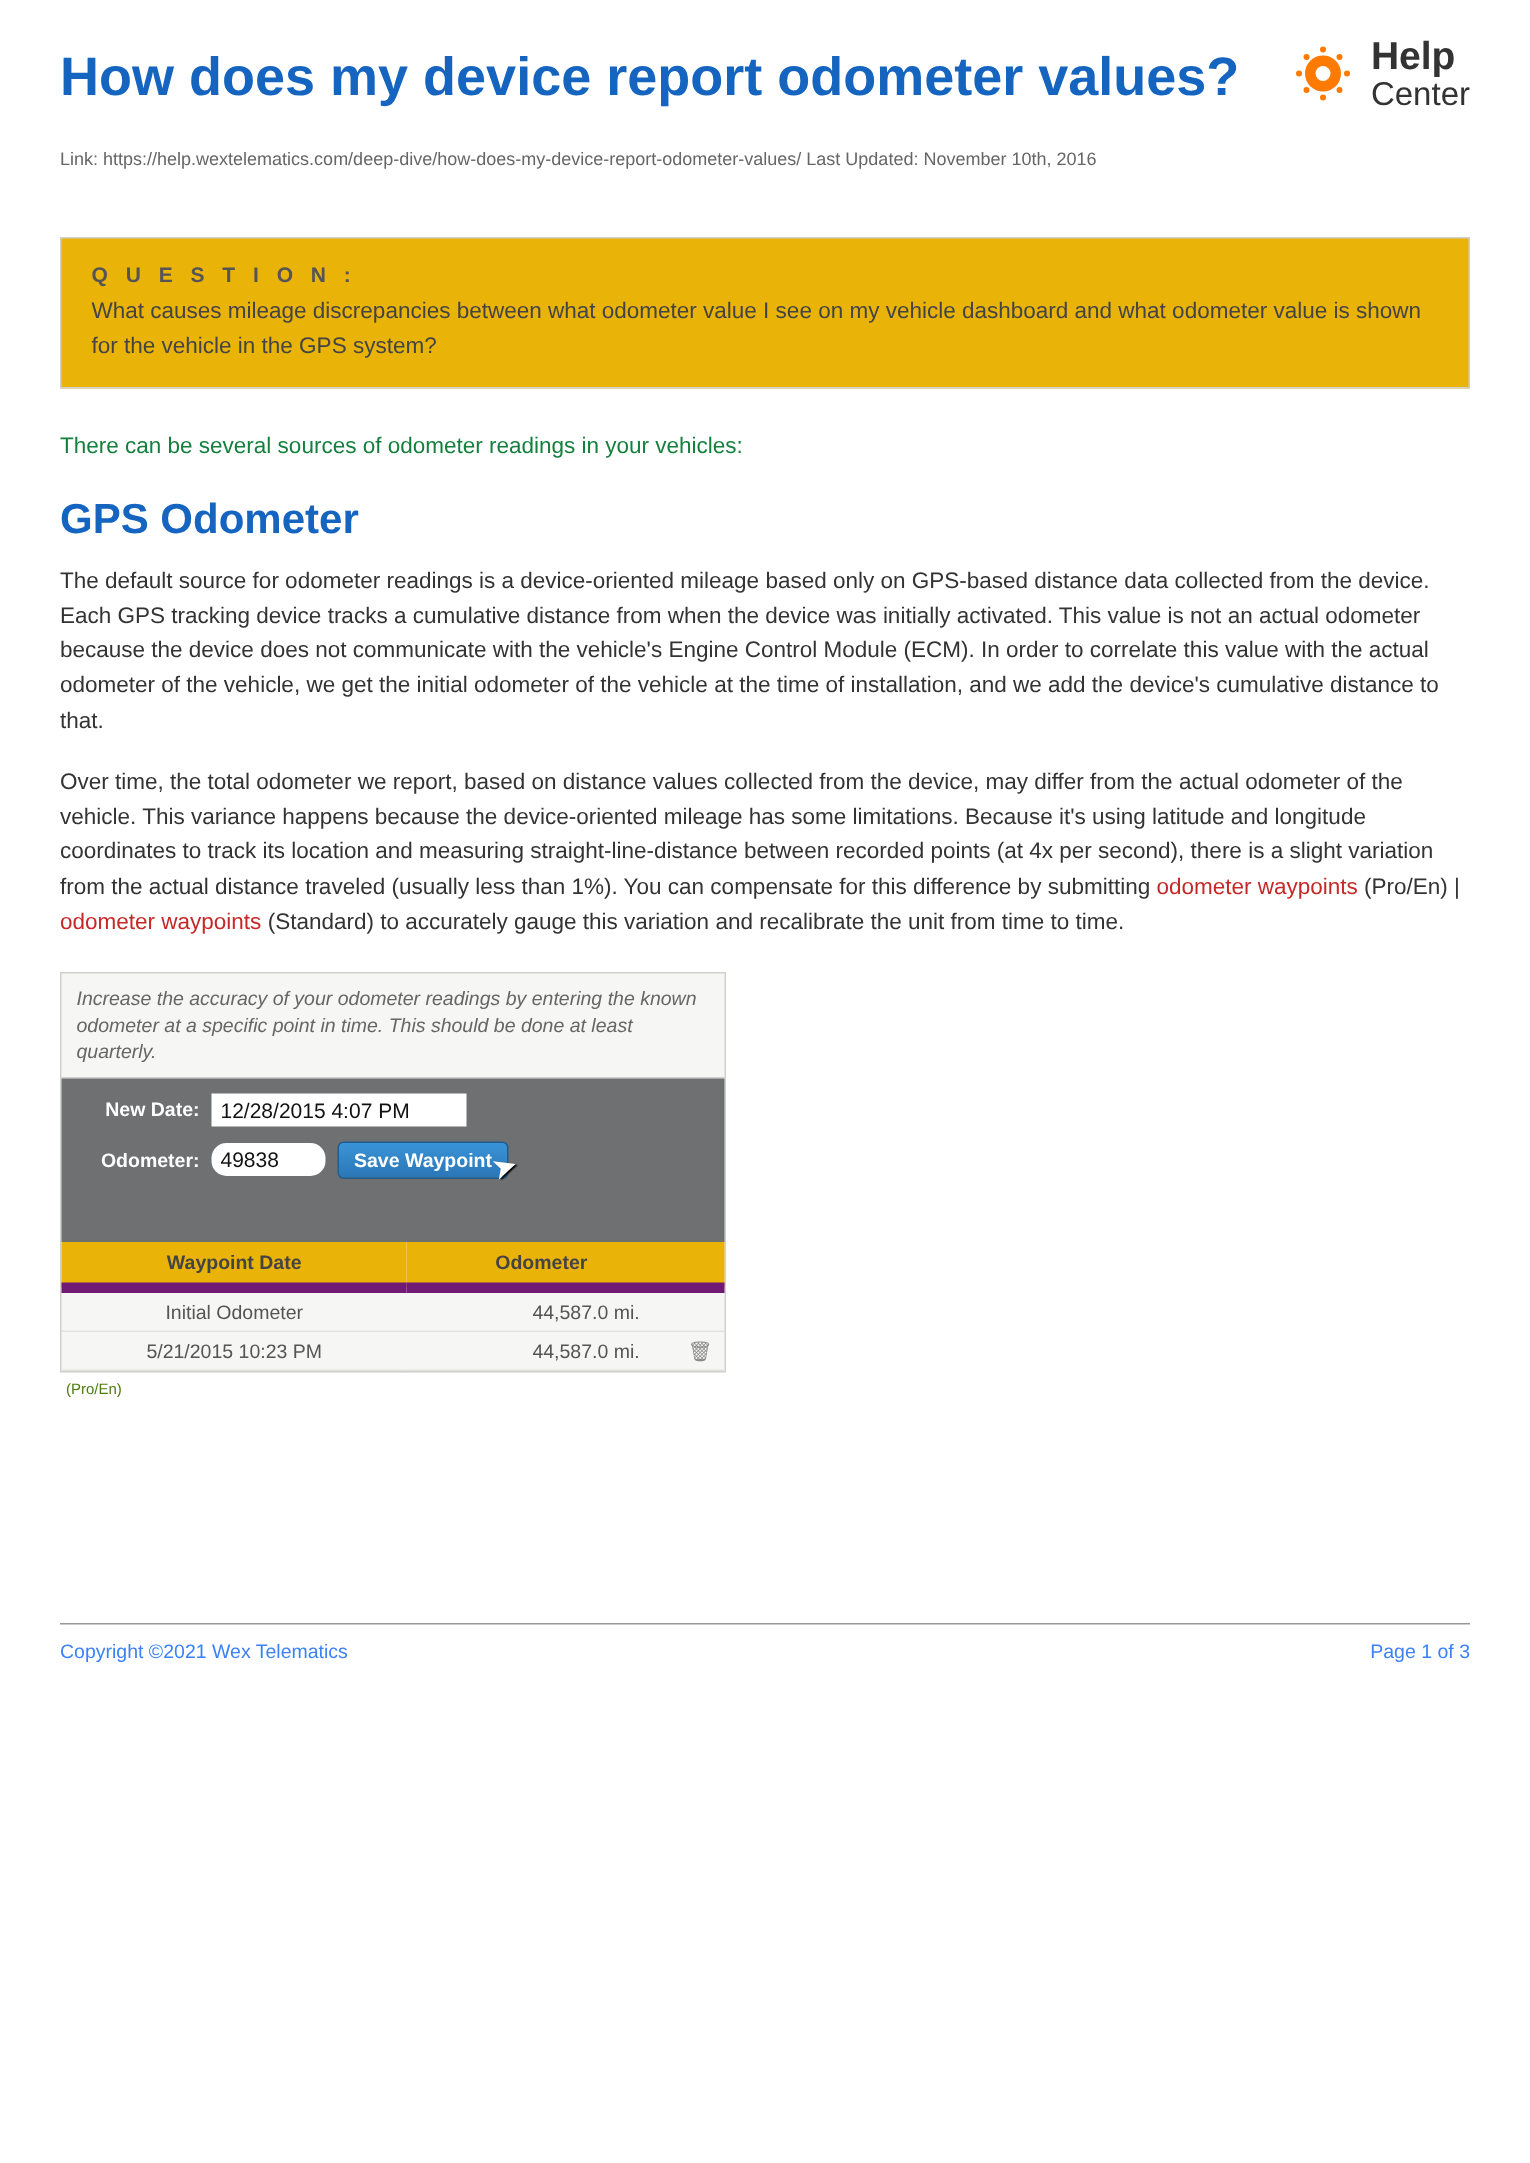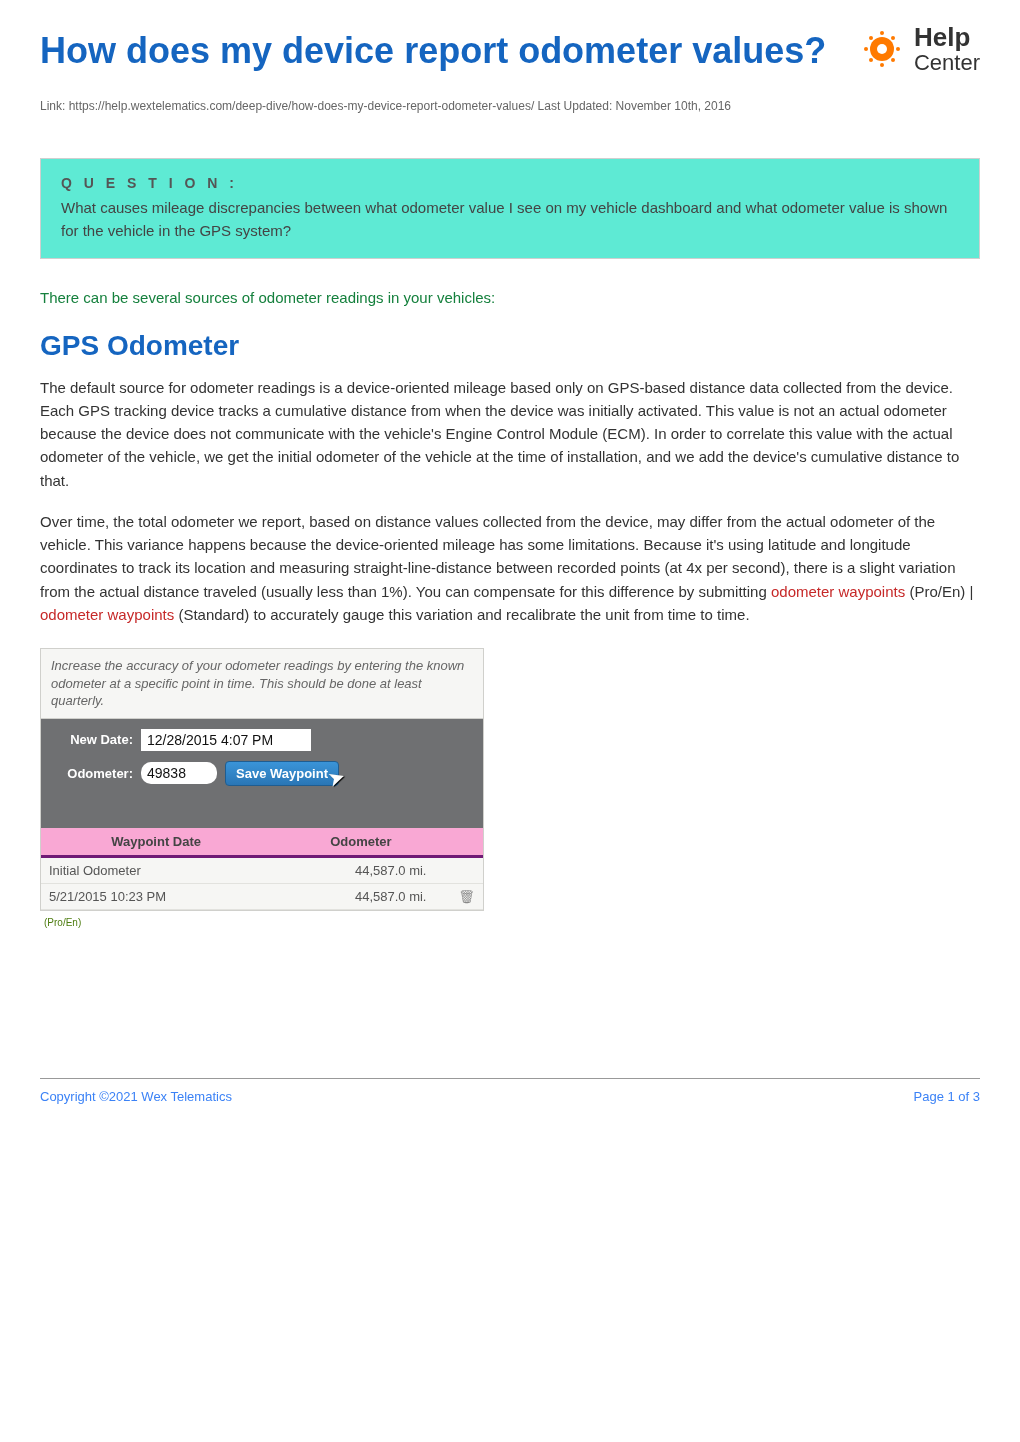--- a/index.html
+++ b/index.html
@@ -48,21 +48,21 @@
   .link-bar {
     color: #666;
     font-size: 12px;
     padding: 14px 40px 24px 40px;
     border-bottom: 1px solid transparent;
   }
 
   
   .question-box {
     margin: 20px 40px 28px 40px;
-    background: #5eead4;
+    background: #eab308;
     border: 1px solid #cfcfcf;
     padding: 16px 20px;
   }
   .question-label {
     color: #555;
     font-size: 14px;
     font-weight: 700;
     letter-spacing: 4px;
     margin-bottom: 6px;
   }
@@ -181,27 +181,28 @@
 
   .wp-table {
     width: 100%;
     border-collapse: collapse;
     font-size: 13px;
   }
   .wp-table th {
     color: #444;
     font-weight: 700;
     padding: 6px 8px;
-    background: #f9a8d4;
-    border-bottom: 3px solid #701a75;
+    background: #eab308;
+    border-bottom: 7px solid #701a75;
   }
   .wp-table td {
     padding: 5px 8px;
     border-bottom: 1px solid #e2e2de;
     color: #555;
+    text-align: center;
   }
   .wp-table tr.current td { font-style: italic; color: #777; }
   .wp-table td.col-odo { text-align: right; padding-right: 24px; }
   .wp-table td.col-act { width: 22px; text-align: center; color: #999; }
   .trash { color: #888; font-size: 13px; }
 
   .label-under {
     padding: 2px 40px 30px 44px;
     font-size: 10px;
     color: #4d7c0f;

